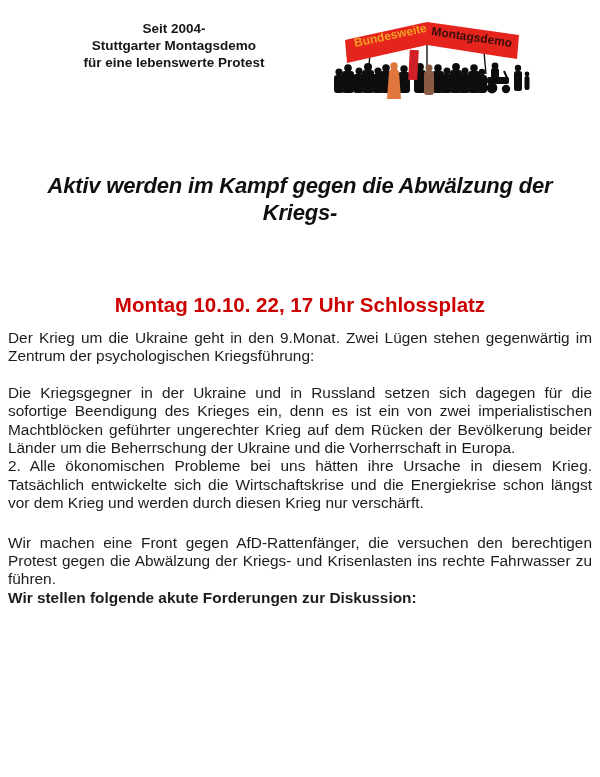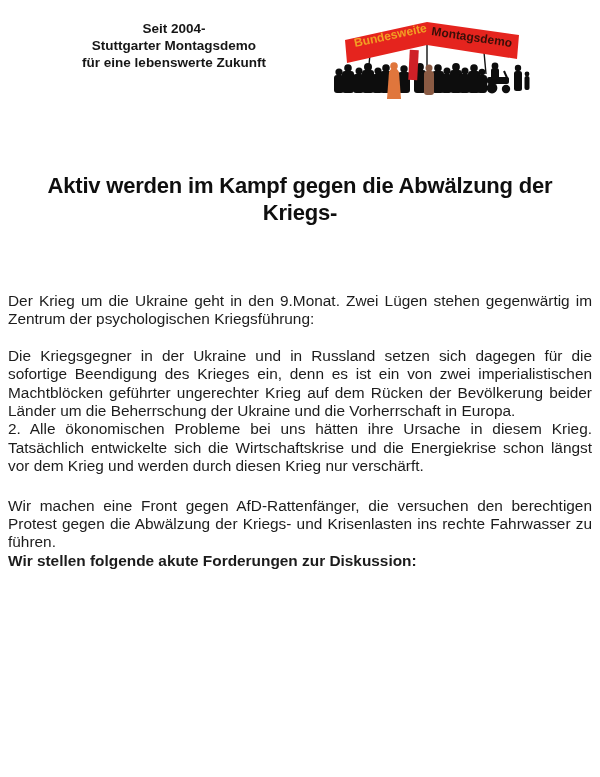--- a/index.html
+++ b/index.html
@@ -18,21 +18,21 @@
     text-align:center;font-weight:bold;font-size:13.5px;line-height:17px;color:#161616;
   }
   .logo{position:absolute;left:324px;top:0;width:200px;height:88px;}
 
   
   .headline{
     margin-top:12px;text-align:center;font-weight:bold;
     font-size:22px;line-height:27px;color:#0f0f0f;letter-spacing:-0.2px;
     white-space:pre-wrap;
   }
-  .headline span{display:block;}
+  .headline span{display:block;font-style:italic;}
 
   
   .dateline{
     margin-top:13px;text-align:center;font-weight:bold;
     font-size:20.5px;line-height:24px;color:#cc0000;
   }
 
   
   .article{
     margin-top:12px;font-size:15.4px;line-height:18.4px;
@@ -46,21 +46,21 @@
 </head>
 <body>
 
 <div class="page">
   <div class="inner">
 
     <div class="masthead">
       <div class="tagline">
         <div>Seit 2004-</div>
         <div>Stuttgarter Montagsdemo</div>
-        <div>für eine lebenswerte Zukunft</div>
+        <div>für eine lebenswerte Protest</div>
       </div>
 
       <div class="logo">
         <svg width="200" height="88" viewBox="0 0 200 88">
 
           <g stroke="#111" stroke-width="1.4">
             <line x1="38" y1="38" x2="36" y2="60"></line>
             <line x1="95" y1="28" x2="95" y2="52"></line>
             <line x1="152" y1="36" x2="154" y2="58"></line>
           </g>
@@ -156,20 +156,21 @@
               <rect x="192.5" y="60" width="5" height="14" rx="2"></rect>
           </g>
         </svg>
       </div>
     </div>
 
     <div class="headline">
       <span>Aktiv werden im Kampf gegen die Abwälzung der Kriegs-</span>
     </div>
 
+    <div class="dateline">Montag 10.10. 22, 17 Uhr Schlossplatz</div>
 
     <div class="article">
       <p>Der Krieg um die Ukraine geht in den 9.Monat. Zwei Lügen stehen gegenwärtig im Zentrum der psychologischen Kriegsführung:</p>
       <div class="gap"></div>
       <p>Die Kriegsgegner in der Ukraine und in Russland setzen sich dagegen für die sofortige Beendigung des Krieges ein, denn es ist ein von zwei imperialistischen Machtblöcken geführter ungerechter Krieg auf dem Rücken der Bevölkerung beider Länder um die Beherrschung der Ukraine und die Vorherrschaft in Europa.</p>
       <p>2. Alle ökonomischen Probleme bei uns hätten ihre Ursache in diesem Krieg. Tatsächlich entwickelte sich die Wirtschaftskrise und die Energiekrise schon längst vor dem Krieg und werden durch diesen Krieg nur verschärft.</p>
       <div class="gap-lg"></div>
       <p>Wir machen eine Front gegen AfD-Rattenfänger, die versuchen den berechtigen Protest gegen die Abwälzung der Kriegs- und Krisenlasten  ins rechte Fahrwasser zu führen.</p>
       <p class="bold">Wir stellen folgende akute Forderungen zur Diskussion:</p>
 

